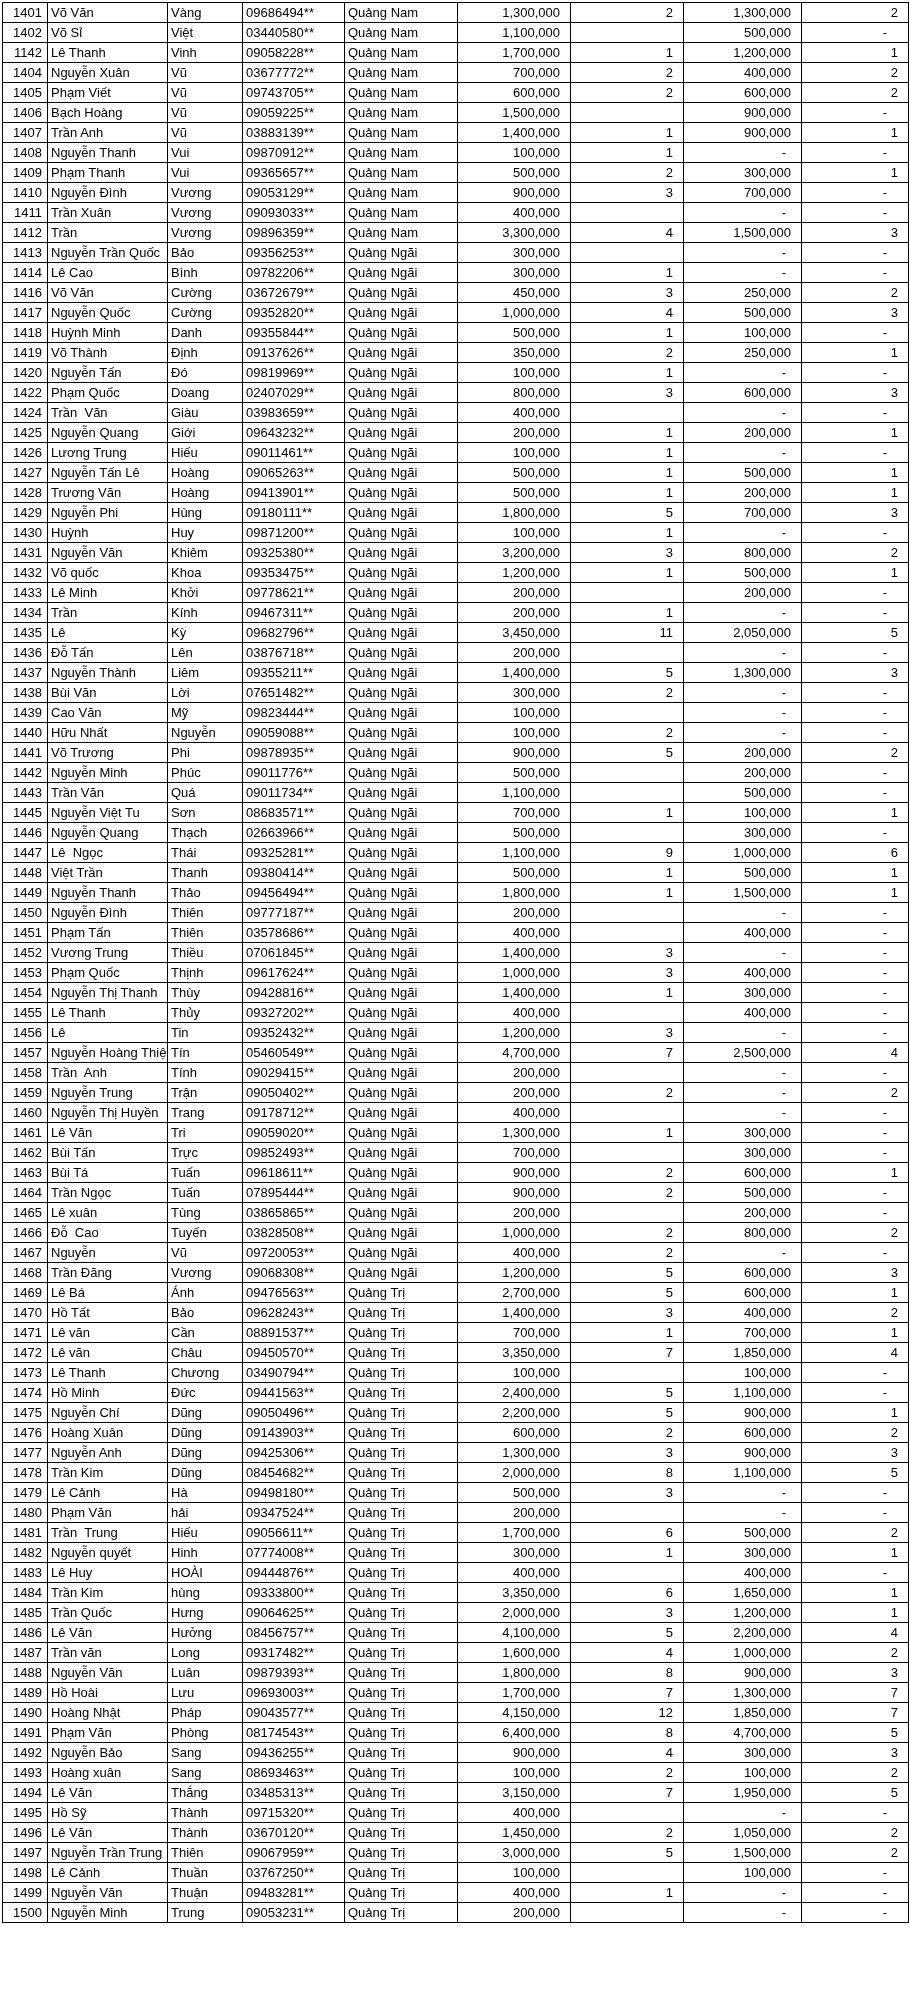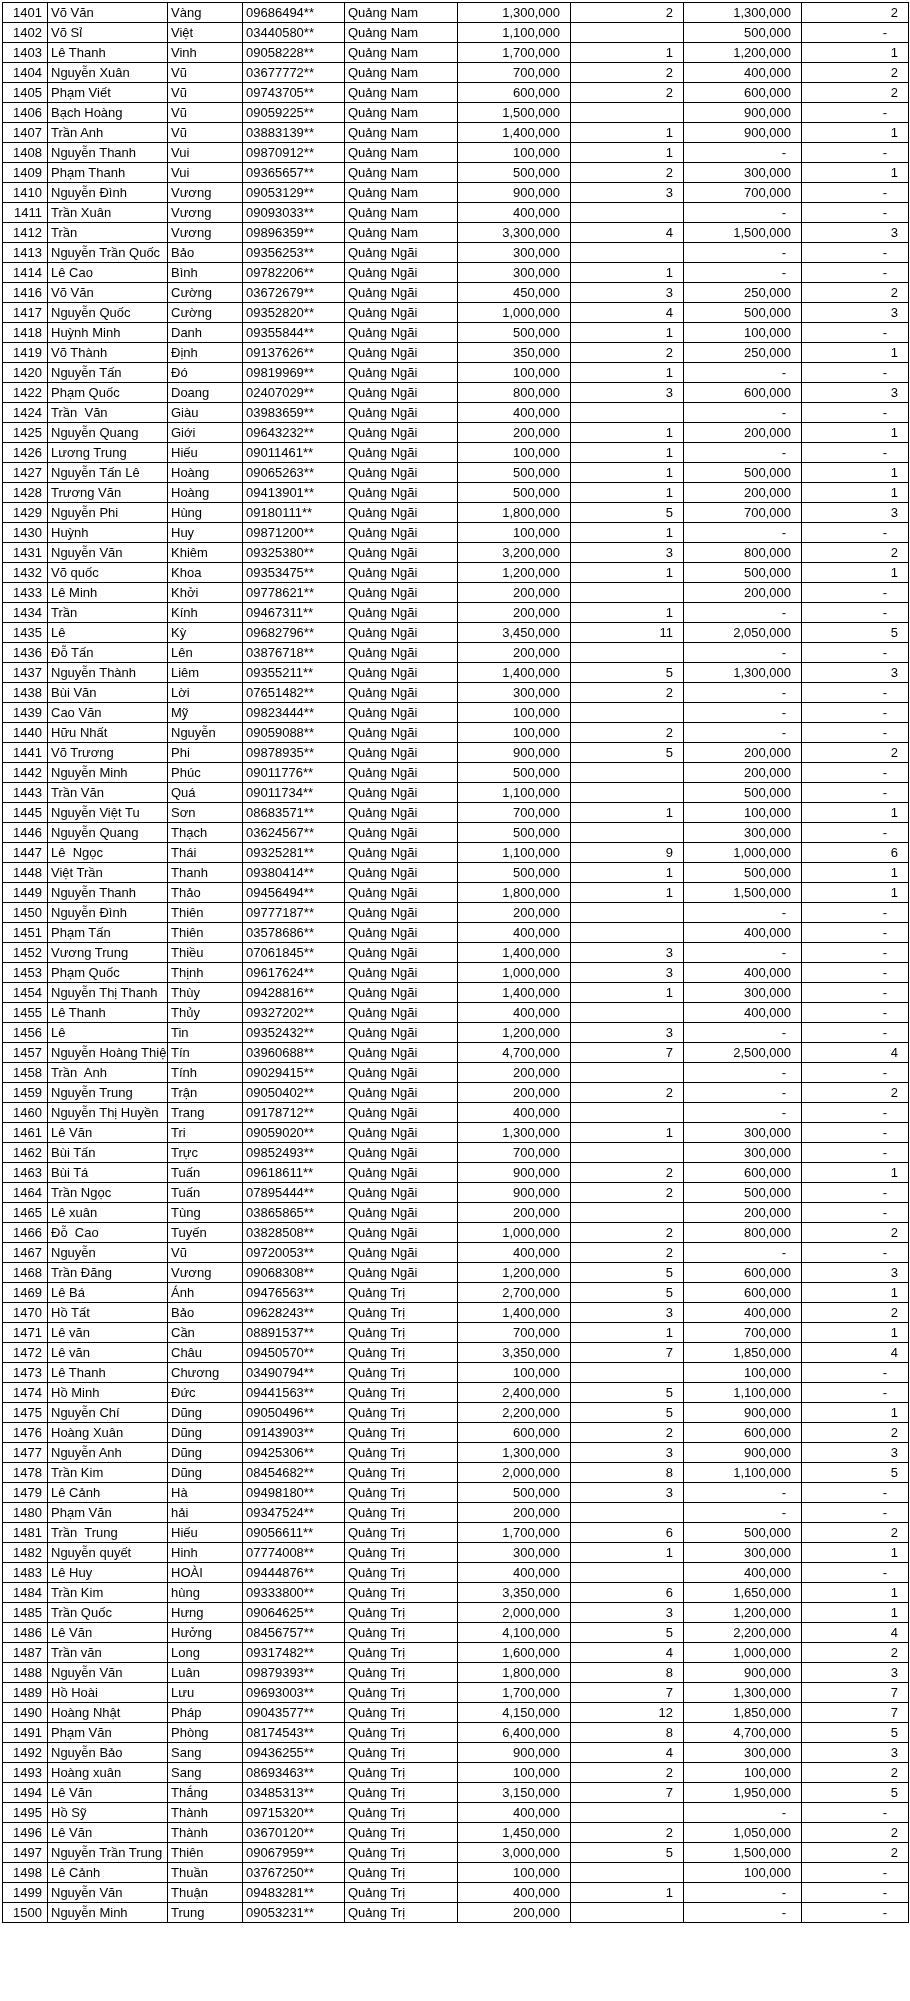--- a/index.html
+++ b/index.html
@@ -47,21 +47,21 @@
         <td class="c1">Võ Sỉ</td>
         <td class="c2">Việt</td>
         <td class="c3">03440580**</td>
         <td class="c4">Quảng Nam</td>
         <td class="c5">1,100,000</td>
         <td class="c6"></td>
         <td class="c7">500,000</td>
         <td class="c8 dash">-</td>
       </tr>
       <tr>
-        <td class="c0">1403</td>
+        <td class="c0">1142</td>
         <td class="c1">Lê Thanh</td>
         <td class="c2">Vinh</td>
         <td class="c3">09058228**</td>
         <td class="c4">Quảng Nam</td>
         <td class="c5">1,700,000</td>
         <td class="c6">1</td>
         <td class="c7">1,200,000</td>
         <td class="c8">1</td>
       </tr>
       <tr>
@@ -479,21 +479,21 @@
         <td class="c4">Quảng Ngãi</td>
         <td class="c5">700,000</td>
         <td class="c6">1</td>
         <td class="c7">100,000</td>
         <td class="c8">1</td>
       </tr>
       <tr>
         <td class="c0">1446</td>
         <td class="c1">Nguyễn Quang</td>
         <td class="c2">Thạch</td>
-        <td class="c3">03624567**</td>
+        <td class="c3">02663966**</td>
         <td class="c4">Quảng Ngãi</td>
         <td class="c5">500,000</td>
         <td class="c6"></td>
         <td class="c7">300,000</td>
         <td class="c8 dash">-</td>
       </tr>
       <tr>
         <td class="c0">1447</td>
         <td class="c1">Lê  Ngọc</td>
         <td class="c2">Thái</td>
@@ -600,21 +600,21 @@
         <td class="c4">Quảng Ngãi</td>
         <td class="c5">1,200,000</td>
         <td class="c6">3</td>
         <td class="c7 dash">-</td>
         <td class="c8 dash">-</td>
       </tr>
       <tr>
         <td class="c0">1457</td>
         <td class="c1">Nguyễn Hoàng Thiệ</td>
         <td class="c2">Tín</td>
-        <td class="c3">03960688**</td>
+        <td class="c3">05460549**</td>
         <td class="c4">Quảng Ngãi</td>
         <td class="c5">4,700,000</td>
         <td class="c6">7</td>
         <td class="c7">2,500,000</td>
         <td class="c8">4</td>
       </tr>
       <tr>
         <td class="c0">1458</td>
         <td class="c1">Trần  Anh</td>
         <td class="c2">Tính</td>

